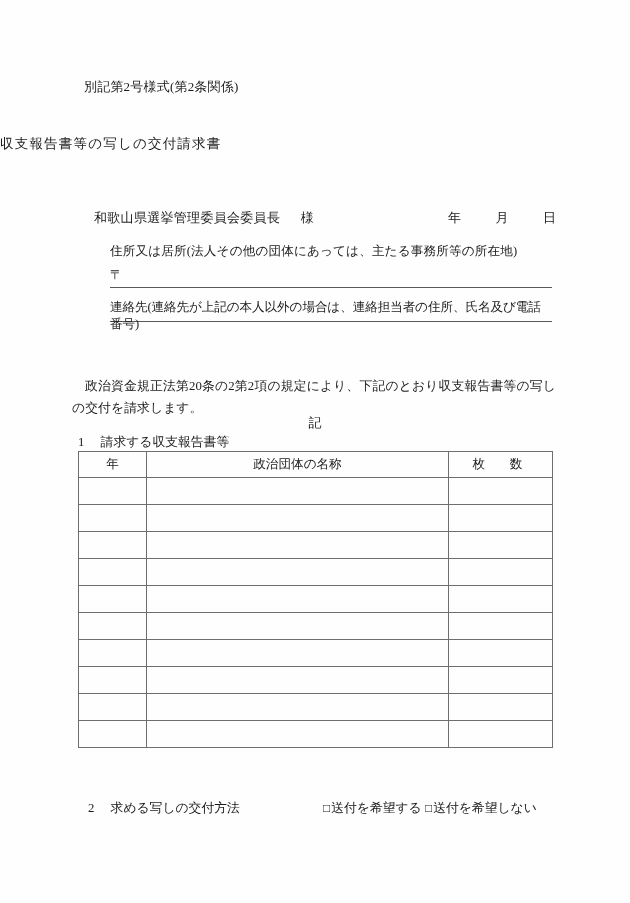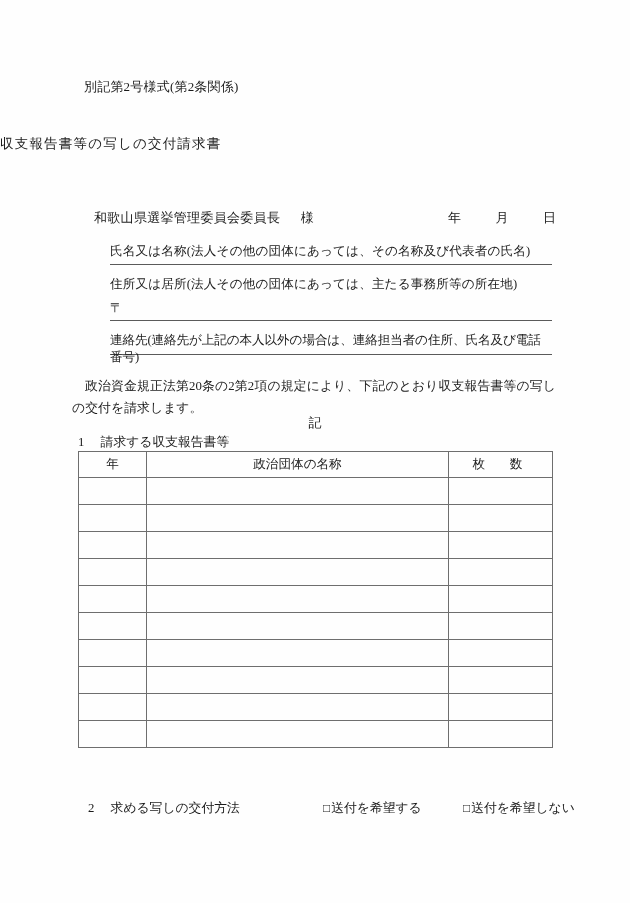--- a/index.html
+++ b/index.html
@@ -155,21 +155,21 @@
   
   #item2-row {
     position: absolute;
     left: 88px;
     top: 800px;
     font-size: 12.8px;
     white-space: nowrap;
   }
   #item2-row .num { margin-right: 13px; }
   #item2-row .opt1 { margin-left: 80px; }
-  #item2-row .opt2 { margin-left: 38px; }
+  #item2-row .opt2 { }
   .checkbox-glyph { font-size: 12px; margin-right: 1px; }
 </style>
 </head>
 <body>
 
 <div class="page">
 
   <div class="t" id="form-code">別記第2号様式(第2条関係)</div>
 
   <div class="t" id="doc-title">収支報告書等の写しの交付請求書</div>
@@ -182,23 +182,20 @@
     <span>日</span>
   </div>
 
   <div class="t" id="addressee">
     <span>和歌山県選挙管理委員会委員長</span>
     <span class="sama">様</span>
   </div>
 
   <div id="applicant-block">
 
-    <div class="field" id="field-name">
-      <span class="field-label">氏名又は名称(法人その他の団体にあっては、その名称及び代表者の氏名)</span>
-    </div>
 
     <div class="field" id="field-address">
       <span class="field-label">住所又は居所(法人その他の団体にあっては、主たる事務所等の所在地)</span>
     </div>
     <div class="field-sub" id="field-address-postal">
       <span>〒</span>
     </div>
 
     <div class="field" id="field-contact">
       <span class="field-label">連絡先(連絡先が上記の本人以外の場合は、連絡担当者の住所、氏名及び電話番号)</span>

